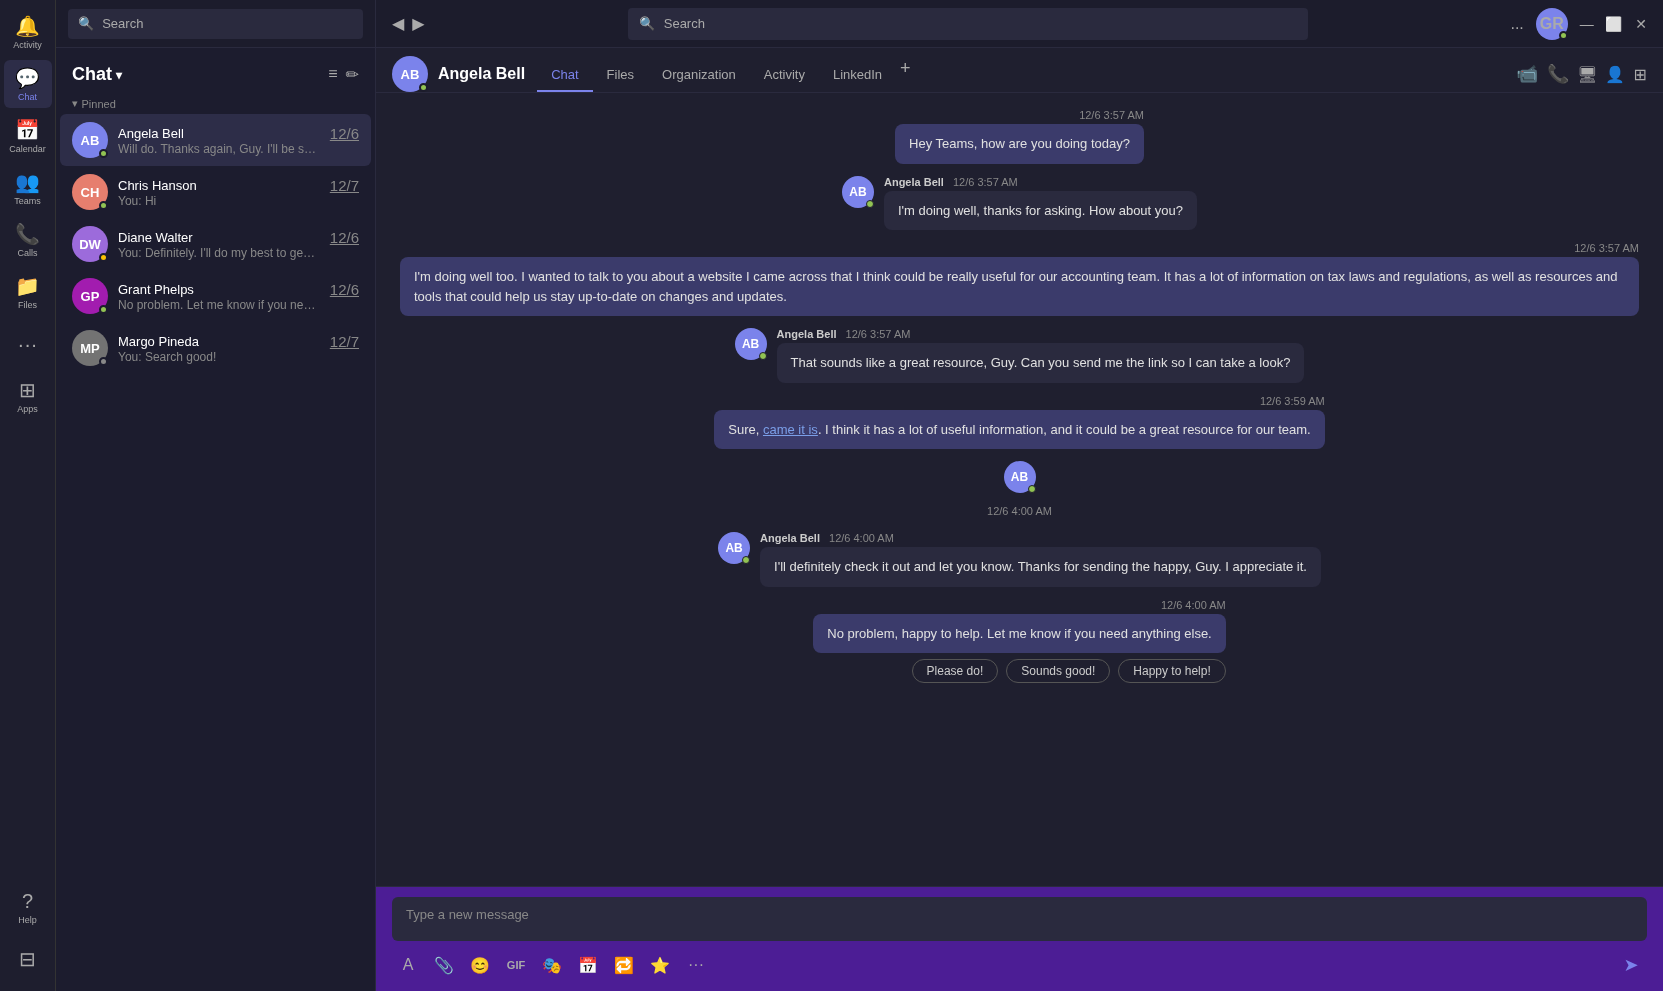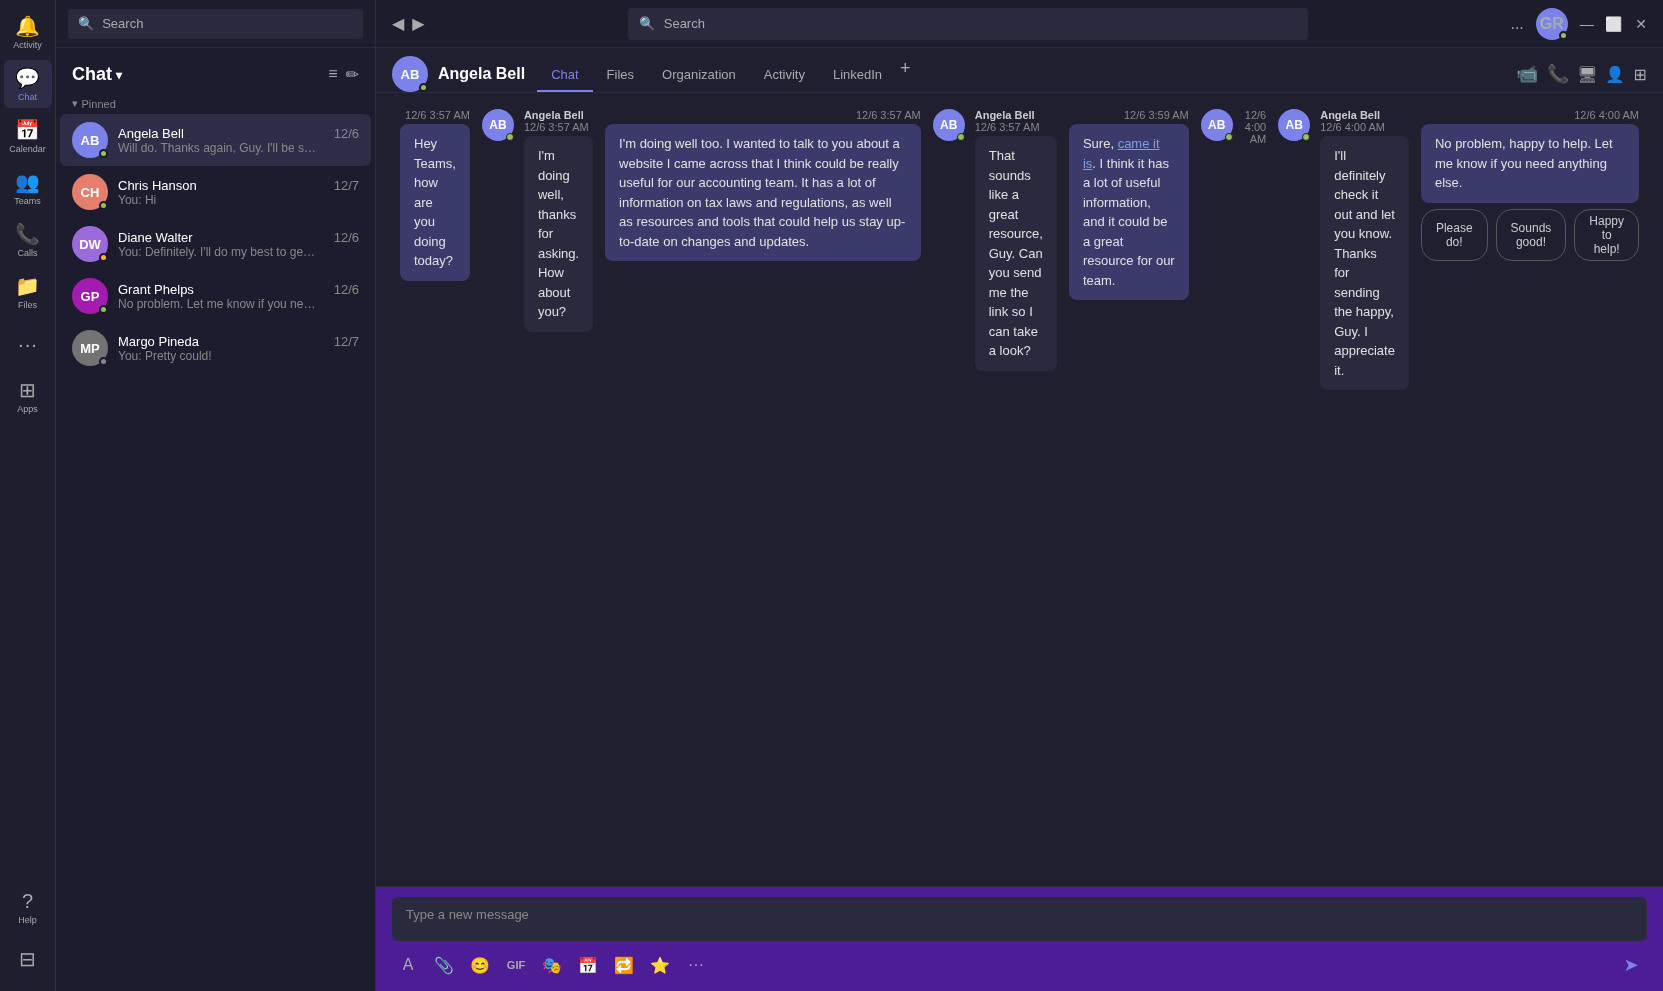--- a/index.html
+++ b/index.html
@@ -93,21 +93,21 @@
       bottom: 0;
       right: 0;
       width: 9px;
       height: 9px;
       border-radius: 50%;
       border: 2px solid #1c1c2e;
     }
     .chat-info { flex: 1; min-width: 0; }
     .chat-name-row { display: flex; justify-content: space-between; align-items: center; }
     .chat-name { font-size: 13px; font-weight: 500; }
-    .chat-date { font-size: 13px; color: #888; }
+    .chat-date { font-size: 15px; color: #888; text-decoration: underline; }
     .chat-preview { font-size: 12px; color: #888; white-space: nowrap; overflow: hidden; text-overflow: ellipsis; max-width: 200px; }
 
     
     .main {
       flex: 1;
       display: flex;
       flex-direction: column;
       background: #1f1f2f;
     }
 
@@ -184,22 +184,23 @@
     .chat-header-actions { margin-left: auto; display: flex; gap: 8px; align-items: center; }
     .chat-header-actions span { color: #aaa; cursor: pointer; font-size: 16px; }
     .add-tab { color: #aaa; cursor: pointer; font-size: 18px; margin-left: 4px; }
 
     
     .messages-area {
       flex: 1;
       overflow-y: auto;
       padding: 16px 24px;
       display: flex;
-      flex-direction: row;
+      flex-direction: column;
       gap: 12px;
+      align-items: center;
     }
     .messages-area::-webkit-scrollbar { width: 6px; }
     .messages-area::-webkit-scrollbar-thumb { background: #3a3a5e; border-radius: 3px; }
 
     .message-row { display: flex; gap: 10px; align-items: flex-start; }
 
     .msg-avatar {
       width: 32px;
       height: 32px;
       border-radius: 50%;
@@ -428,21 +429,21 @@
     <div class="chat-item">
       <div class="avatar" style="background:#737373;">
         <span>MP</span>
         <span class="status-dot" style="background:#888;"></span>
       </div>
       <div class="chat-info">
         <div class="chat-name-row">
           <span class="chat-name">Margo Pineda</span>
           <span class="chat-date">12/7</span>
         </div>
-        <div class="chat-preview">You: Pretty could!</div>
+        <div class="chat-preview">You: Search good!</div>
       </div>
     </div>
   </div>
 </div>
 
 <div class="main">
 
   <div style="display:flex; align-items:center; justify-content:space-between; padding:4px 16px; background:#1c1c2c; border-bottom:1px solid #2a2a3e; height:48px;">
     <div style="display:flex;align-items:center;gap:8px;">
       <span style="color:#aaa;font-size:16px;">◀</span>

